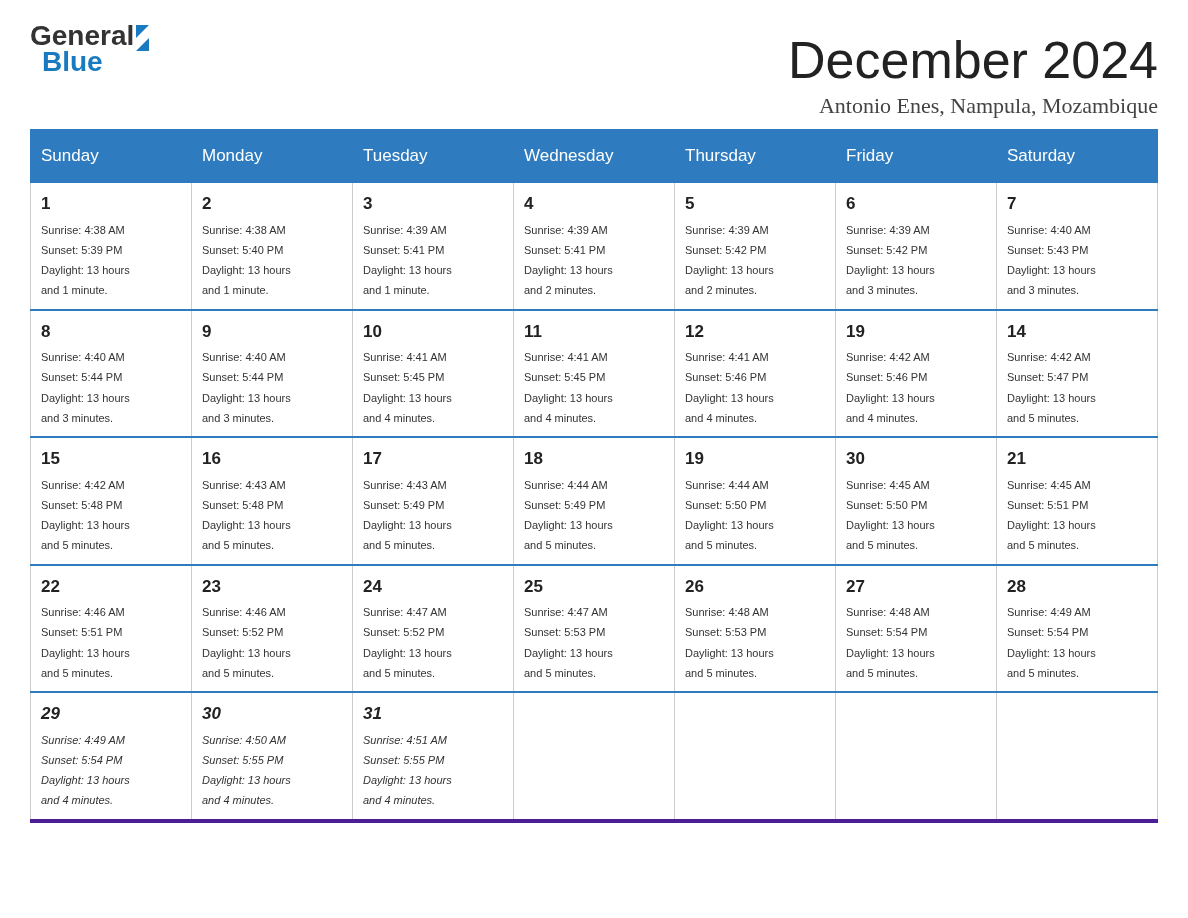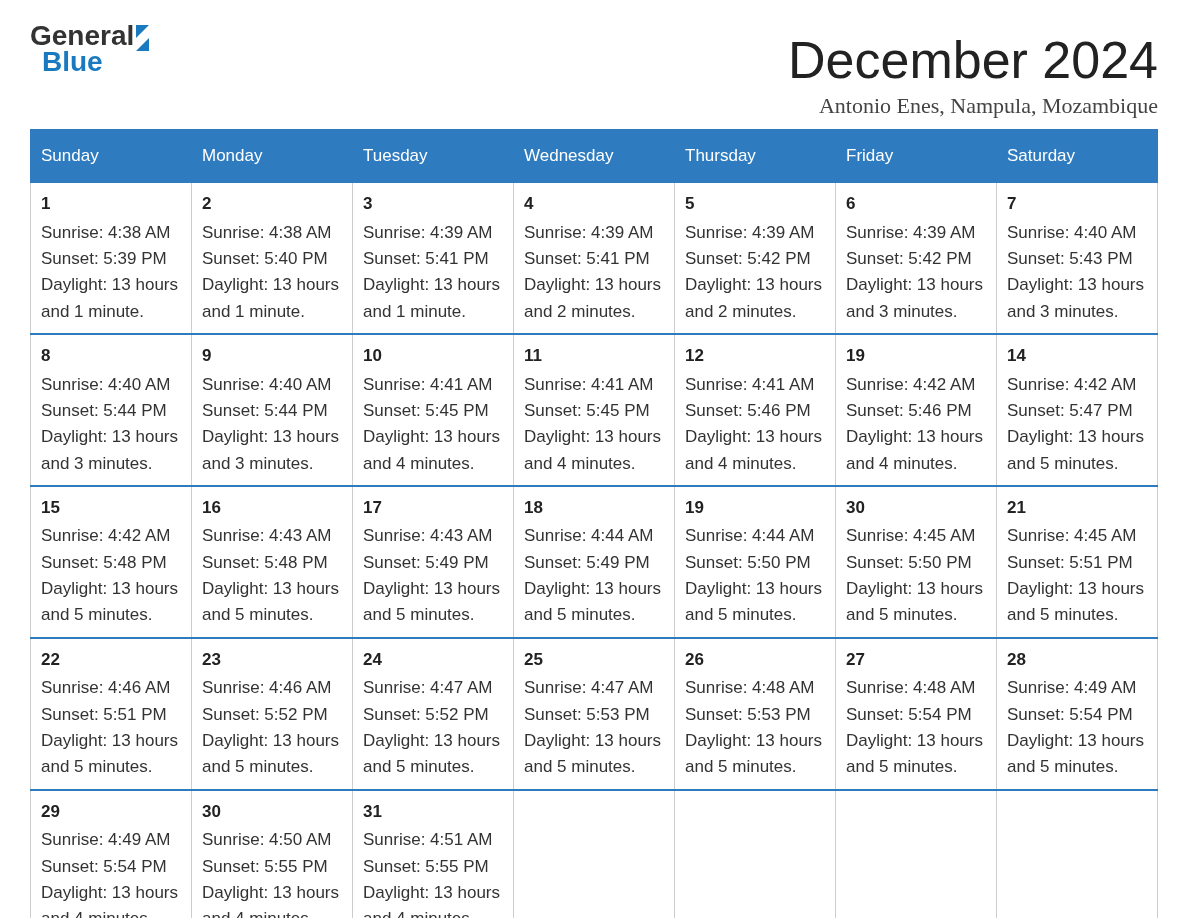--- a/index.html
+++ b/index.html
@@ -80,26 +80,27 @@
       border-left: 1px solid #ccc;
     }
     .day-num {
       font-size: 17px;
       font-weight: bold;
       color: #222;
       display: block;
       margin-bottom: 3px;
     }
     .day-info {
-      font-size: 17px;
+      font-size: 11px;
       color: #333;
       line-height: 1.55;
     }
     tbody tr:last-child {
-      border-bottom: 6px solid #4c1d95;
+      border-bottom: 4px solid #4c1d95;
+      font-style: italic;
     }
     .empty-cell {
       background: #fff;
     }
   </style>
 </head>
 <body>
 
 <div class="header">
   <div class="logo">

